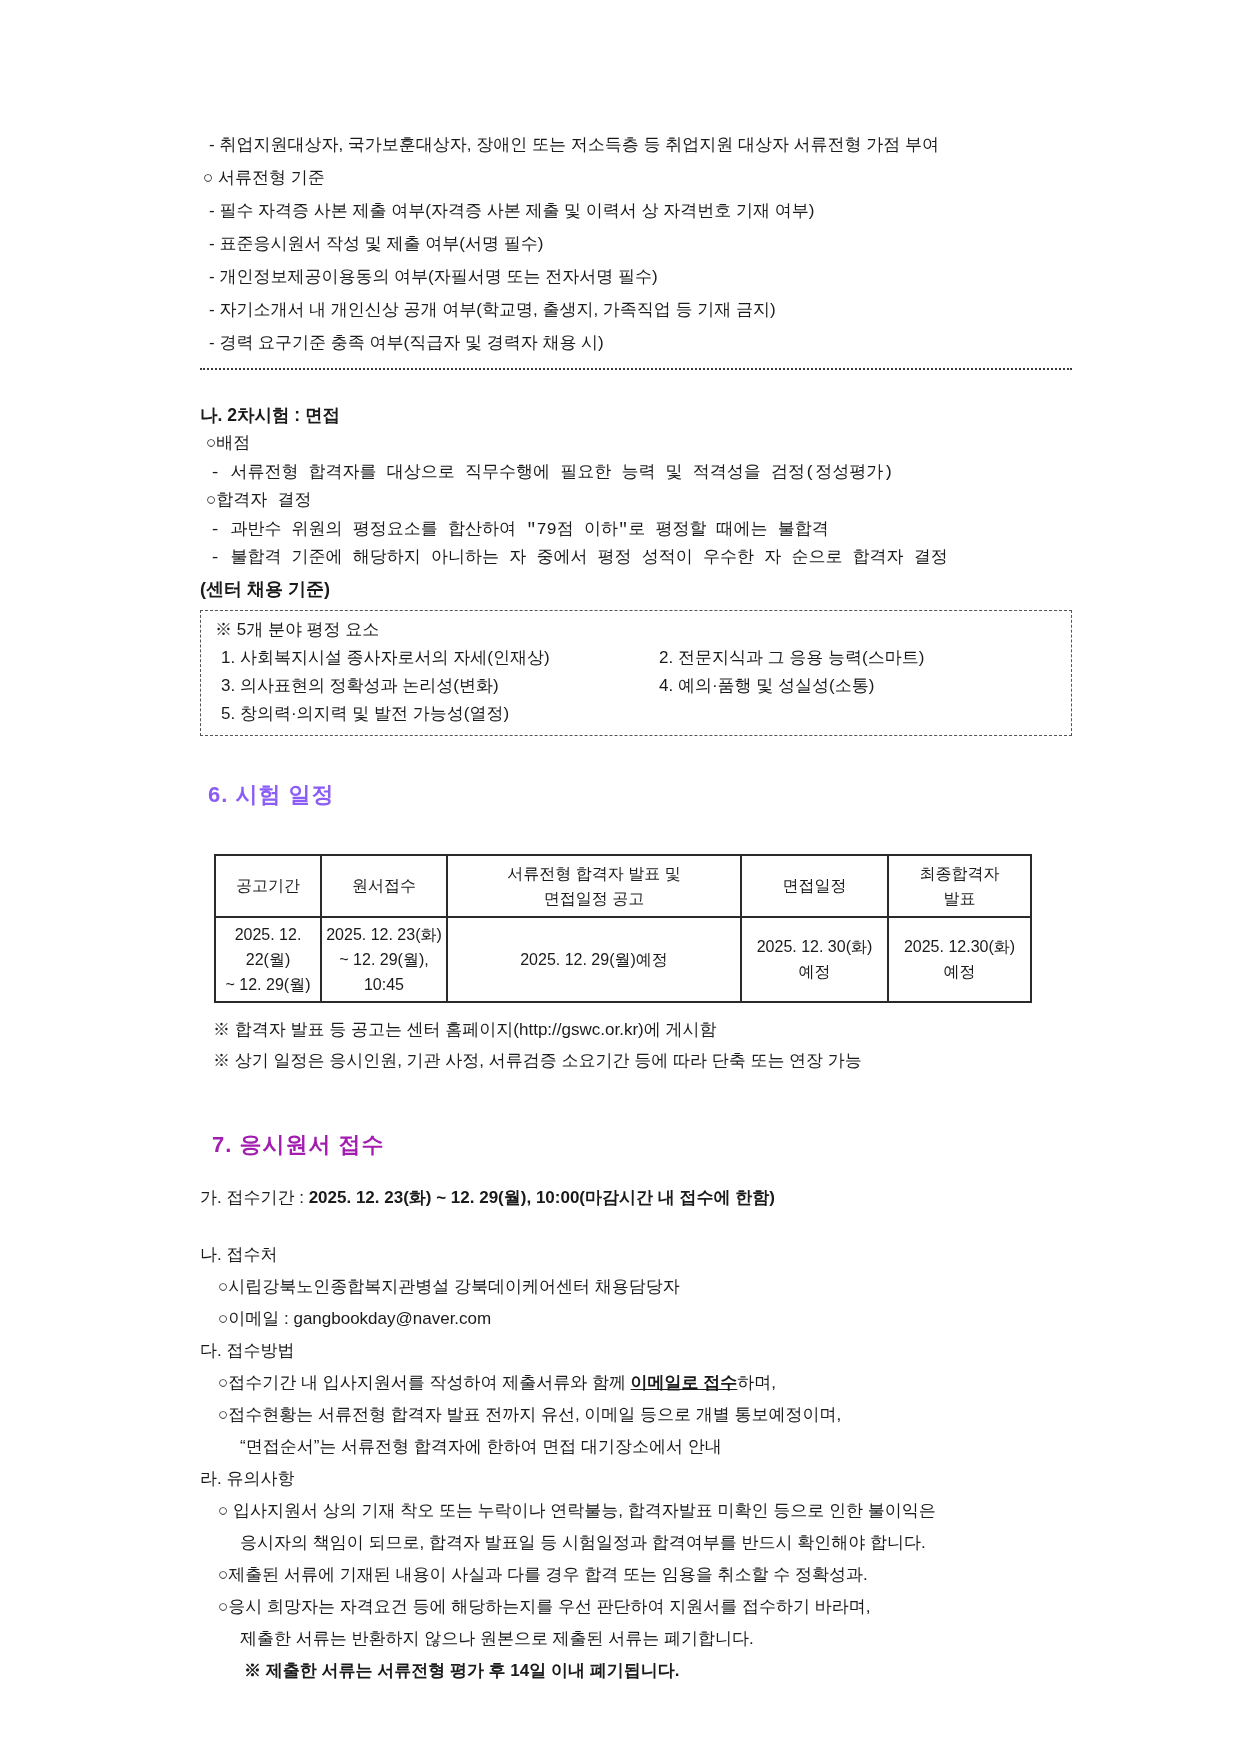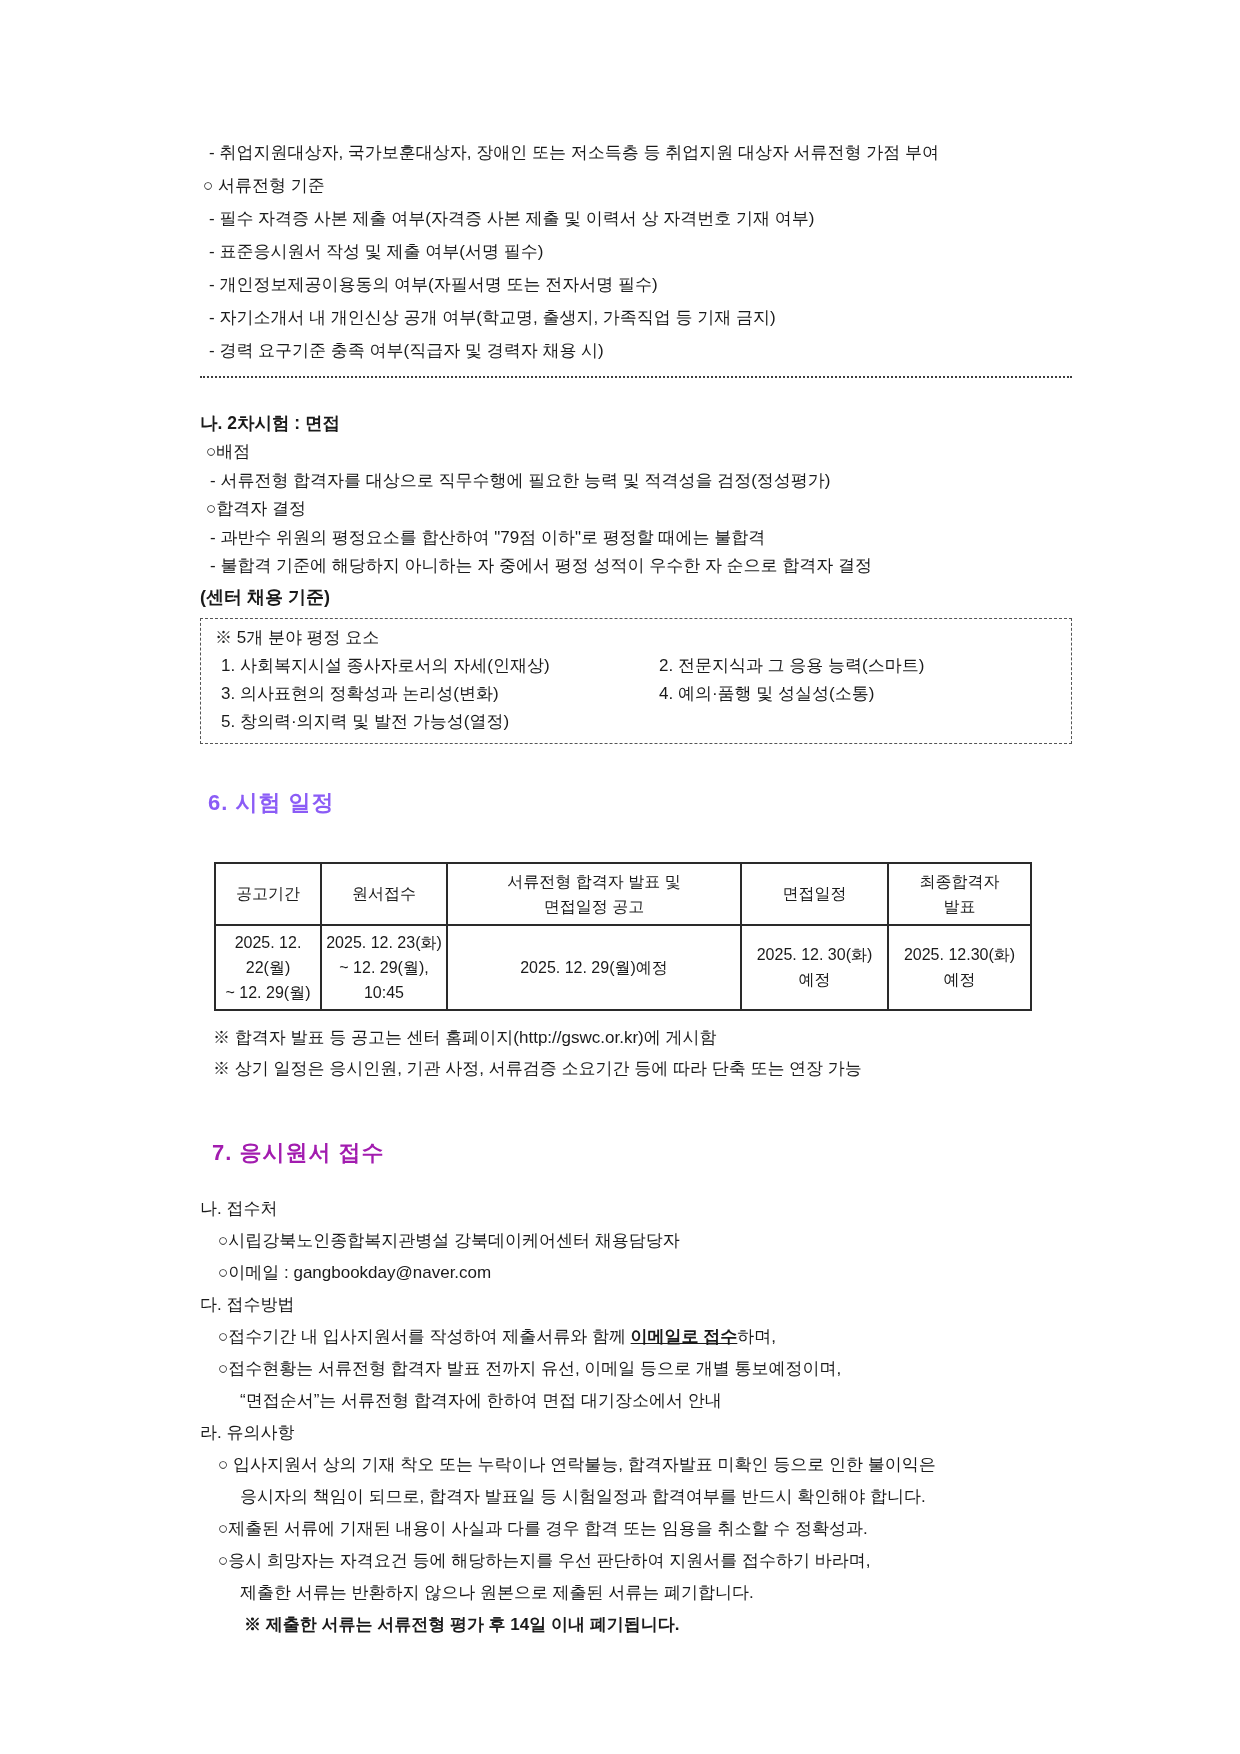--- a/index.html
+++ b/index.html
@@ -5,34 +5,34 @@
   html,body { margin:0; padding:0; background:#ffffff; }
   .page {
     position:relative;
     width:1240px;
     height:1754px;
     background:#ffffff;
     font-family:"Liberation Sans", sans-serif;
     color:#1a1a1a;
     overflow:hidden;
   }
-  .content { position:absolute; left:200px; top:12px; width:872px; }
+  .content { position:absolute; left:200px; top:4px; width:872px; }
 
   
   .sec-screening { margin-top:124px; }
   .s-line { font-size:17px; line-height:33px; white-space:nowrap; }
   .s-dash { padding-left:9px; }
   .s-circ { padding-left:3px; }
 
   .dotted-rule { border:0; border-top:2px dotted #3c3c3c; margin:9px 0 0 0; }
 
   
   .sec-interview { margin-top:30px; }
   .iv-title { font-size:17.5px; font-weight:bold; line-height:30px; }
-  .iv-line { font-size:17px; line-height:28.5px; white-space:nowrap; }
+  .iv-line { font-size:17px; line-height:28.5px; white-space:nowrap;font-family:Liberation Mono, monospace; }
   .iv-circ { padding-left:6px; }
   .iv-dash { padding-left:10px; }
   .center-note { margin-top:3px; font-size:18px; font-weight:bold; text-align:left; line-height:27px; }
 
   .factors-box { margin-top:7px; border:1.5px dashed #555; padding:5px 12px 7px 12px; }
   .bx-line { font-size:17px; line-height:28px; white-space:nowrap; }
   .bx-row { display:flex; }
   .bx-row .bx-l { width:438px; padding-left:8px; }
   .bx-title { padding-left:2px; }
 
@@ -141,20 +141,23 @@
     </tbody>
       </table>
 
     <div class="schedule-notes">
       <div class="note-line">※ 합격자 발표 등 공고는 센터 홈페이지(http://gswc.or.kr)에 게시함</div>
       <div class="note-line">※ 상기 일정은 응시인원, 기관 사정, 서류검증 소요기간 등에 따라 단축 또는 연장 가능</div>
     </div>
 
     <div class="application-heading">7. 응시원서 접수</div>
 
+    <div class="app-line app-period">
+      <span>가. 접수기간 : </span><span class="bold">2025. 12. 23(화) ~ 12. 29(월), 10:00(마감시간 내 접수에 한함)</span>
+    </div>
 
     <div class="app-group-b">
       <div class="app-line">나. 접수처</div>
       <div class="app-line app-circ">○시립강북노인종합복지관병설 강북데이케어센터 채용담당자</div>
       <div class="app-line app-circ">○이메일 : gangbookday@naver.com</div>
     </div>
 
     <div>
       <div class="app-line">다. 접수방법</div>
       <div class="app-line app-circ">

